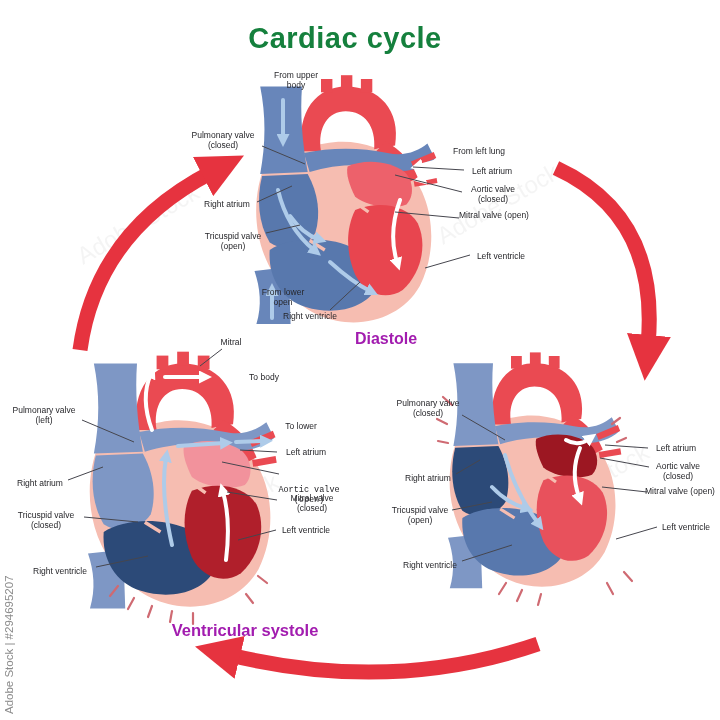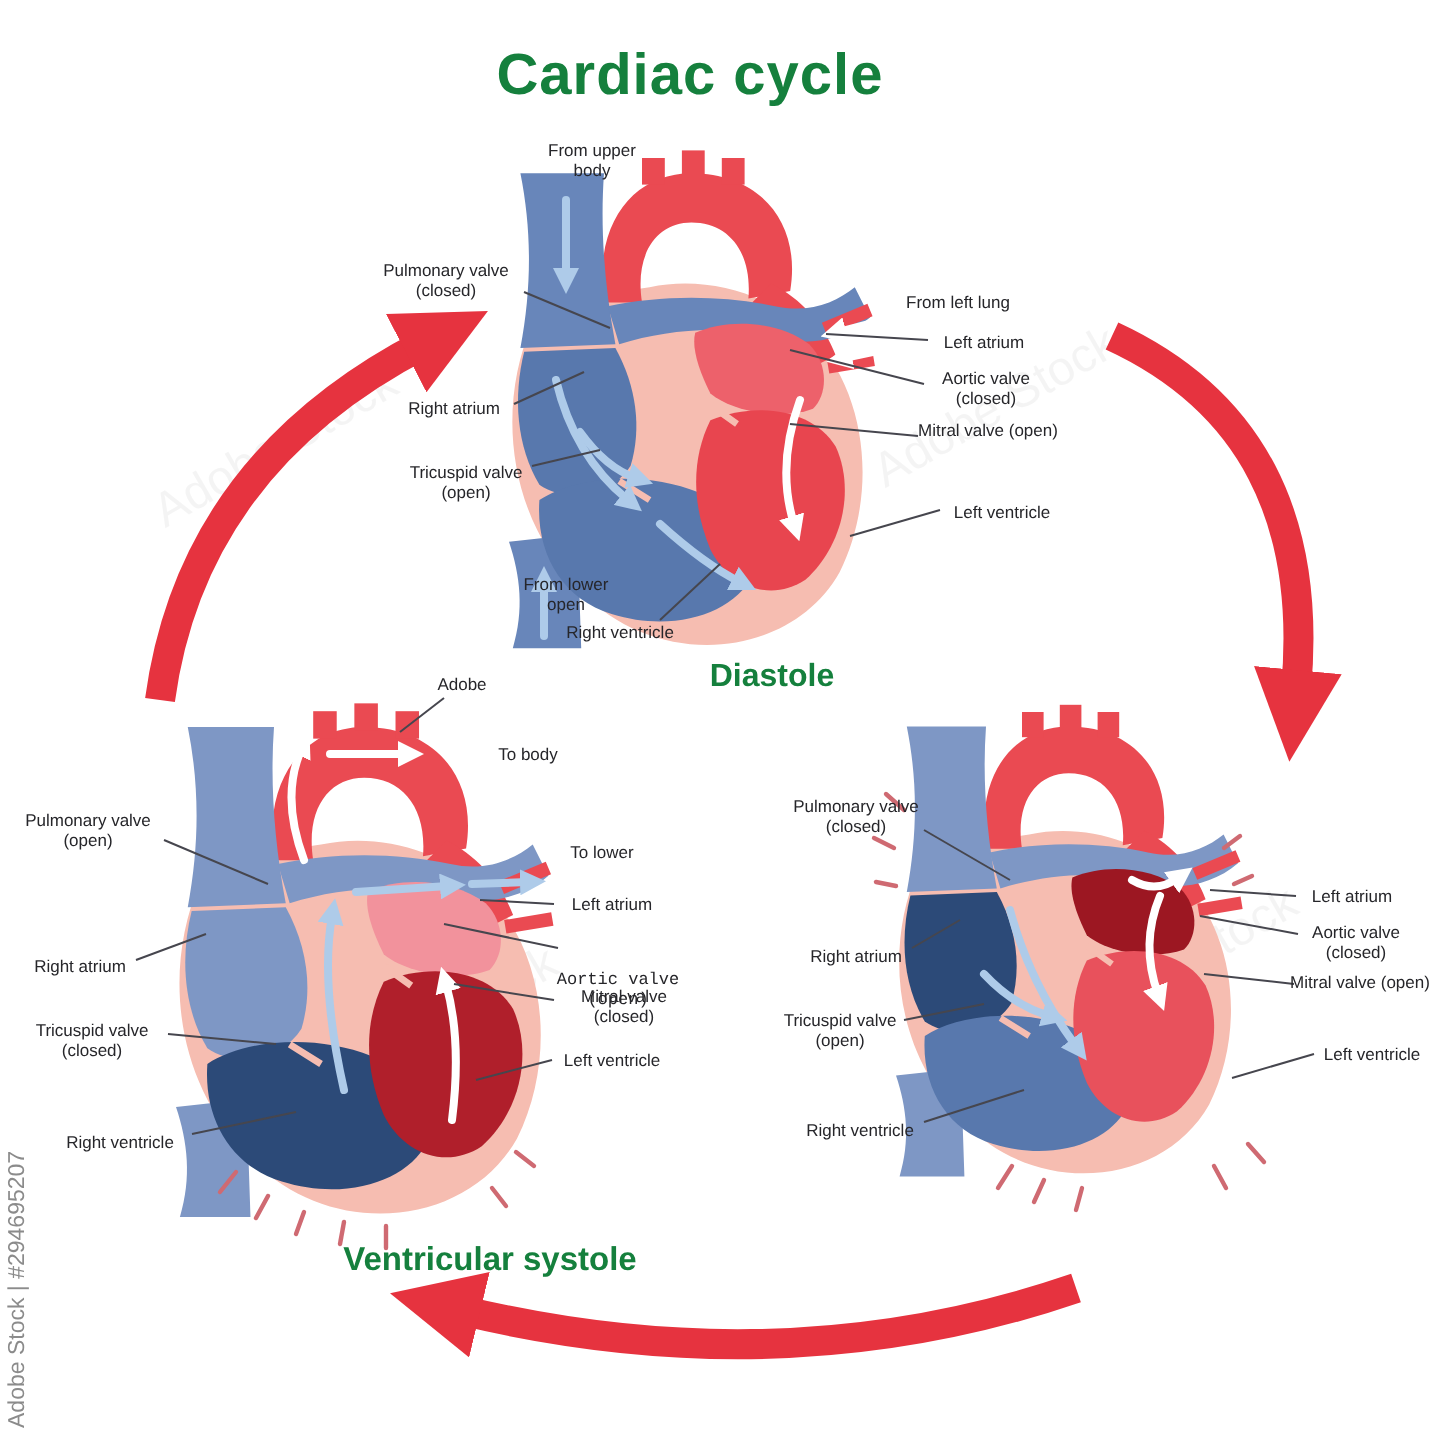--- a/index.html
+++ b/index.html
@@ -1,21 +1,21 @@
 <!DOCTYPE html>
 <html><head>
 <meta charset="utf-8">
 <style>
   html,body{margin:0;padding:0;background:#fff;}
   #canvas{position:relative;width:720px;height:720px;background:#fff;overflow:hidden;
           font-family:"Liberation Sans",sans-serif;}
   .title{position:absolute;left:175px;top:22px;width:340px;text-align:center;
          font-size:29px;font-weight:bold;color:#15803d;letter-spacing:.5px;}
   .lbl{position:absolute;font-size:8.5px;line-height:1.18;text-align:center;color:#26262a;}
-  .cap{position:absolute;font-weight:bold;text-align:center;color:#15803d;font-size:16px;}
+  .cap{position:absolute;font-weight:bold;text-align:center;color:#a21caf;font-size:16px;}
   .wm-side{position:absolute;left:3px;top:714px;transform:rotate(-90deg);
            transform-origin:0 0;font-size:11.5px;color:#8b8b8b;white-space:nowrap;}
   .wm-tile{position:absolute;transform:rotate(-30deg);opacity:.06;font-size:24px;
            color:#555;white-space:nowrap;}
   svg{position:absolute;left:0;top:0;}
   .ld{stroke:#46464e;stroke-width:1;}
   .flowb{stroke:#aecbe9;stroke-width:4;fill:none;stroke-linecap:round;}
   .floww{stroke:#ffffff;stroke-width:4;fill:none;stroke-linecap:round;}
   .dash{stroke:#cf6a72;stroke-width:2.2;stroke-linecap:round;}
   .cycle{stroke:#e6333f;stroke-width:15;fill:none;}
@@ -155,24 +155,24 @@
   <div class="lbl" style="left:195px;top:231px;width:76px;">Tricuspid valve (open)</div>
   <div class="lbl" style="left:255px;top:287px;width:56px;">From lower open</div>
   <div class="lbl" style="left:271px;top:311px;width:78px;">Right ventricle</div>
   <div class="lbl" style="left:444px;top:146px;width:70px;">From left lung</div>
   <div class="lbl" style="left:464px;top:166px;width:56px;">Left atrium</div>
   <div class="lbl" style="left:462px;top:184px;width:62px;">Aortic valve (closed)</div>
   <div class="lbl" style="left:459px;top:210px;width:70px;">Mitral valve (open)</div>
   <div class="lbl" style="left:470px;top:251px;width:62px;">Left ventricle</div>
   <div class="cap" style="left:341px;top:330px;width:90px;">Diastole</div>
 
-  <div class="lbl" style="left:211px;top:337px;width:40px;">Adobe</div>
+  <div class="lbl" style="left:211px;top:337px;width:40px;">Mitral</div>
   <div class="lbl" style="left:241px;top:372px;width:46px;">To body</div>
   <div class="lbl" style="left:279px;top:421px;width:44px;">To lower</div>
-  <div class="lbl" style="left:4px;top:405px;width:80px;">Pulmonary valve (open)</div>
+  <div class="lbl" style="left:4px;top:405px;width:80px;">Pulmonary valve (left)</div>
   <div class="lbl" style="left:10px;top:478px;width:60px;">Right atrium</div>
   <div class="lbl" style="left:7px;top:510px;width:78px;">Tricuspid valve (closed)</div>
   <div class="lbl" style="left:22px;top:566px;width:76px;">Right ventricle</div>
   <div class="lbl" style="left:278px;top:447px;width:56px;">Left atrium</div>
   <div class="lbl" style="left:278px;top:485px;width:62px;font-family:Liberation Mono, monospace;">Aortic valve (open)</div>
   <div class="lbl" style="left:276px;top:493px;width:72px;">Mitral valve (closed)</div>
   <div class="lbl" style="left:275px;top:525px;width:62px;">Left ventricle</div>
   <div class="cap" style="left:165px;top:621px;width:160px;font-size:16.5px;">Ventricular systole</div>
 
   <div class="lbl" style="left:388px;top:398px;width:80px;">Pulmonary valve (closed)</div>

